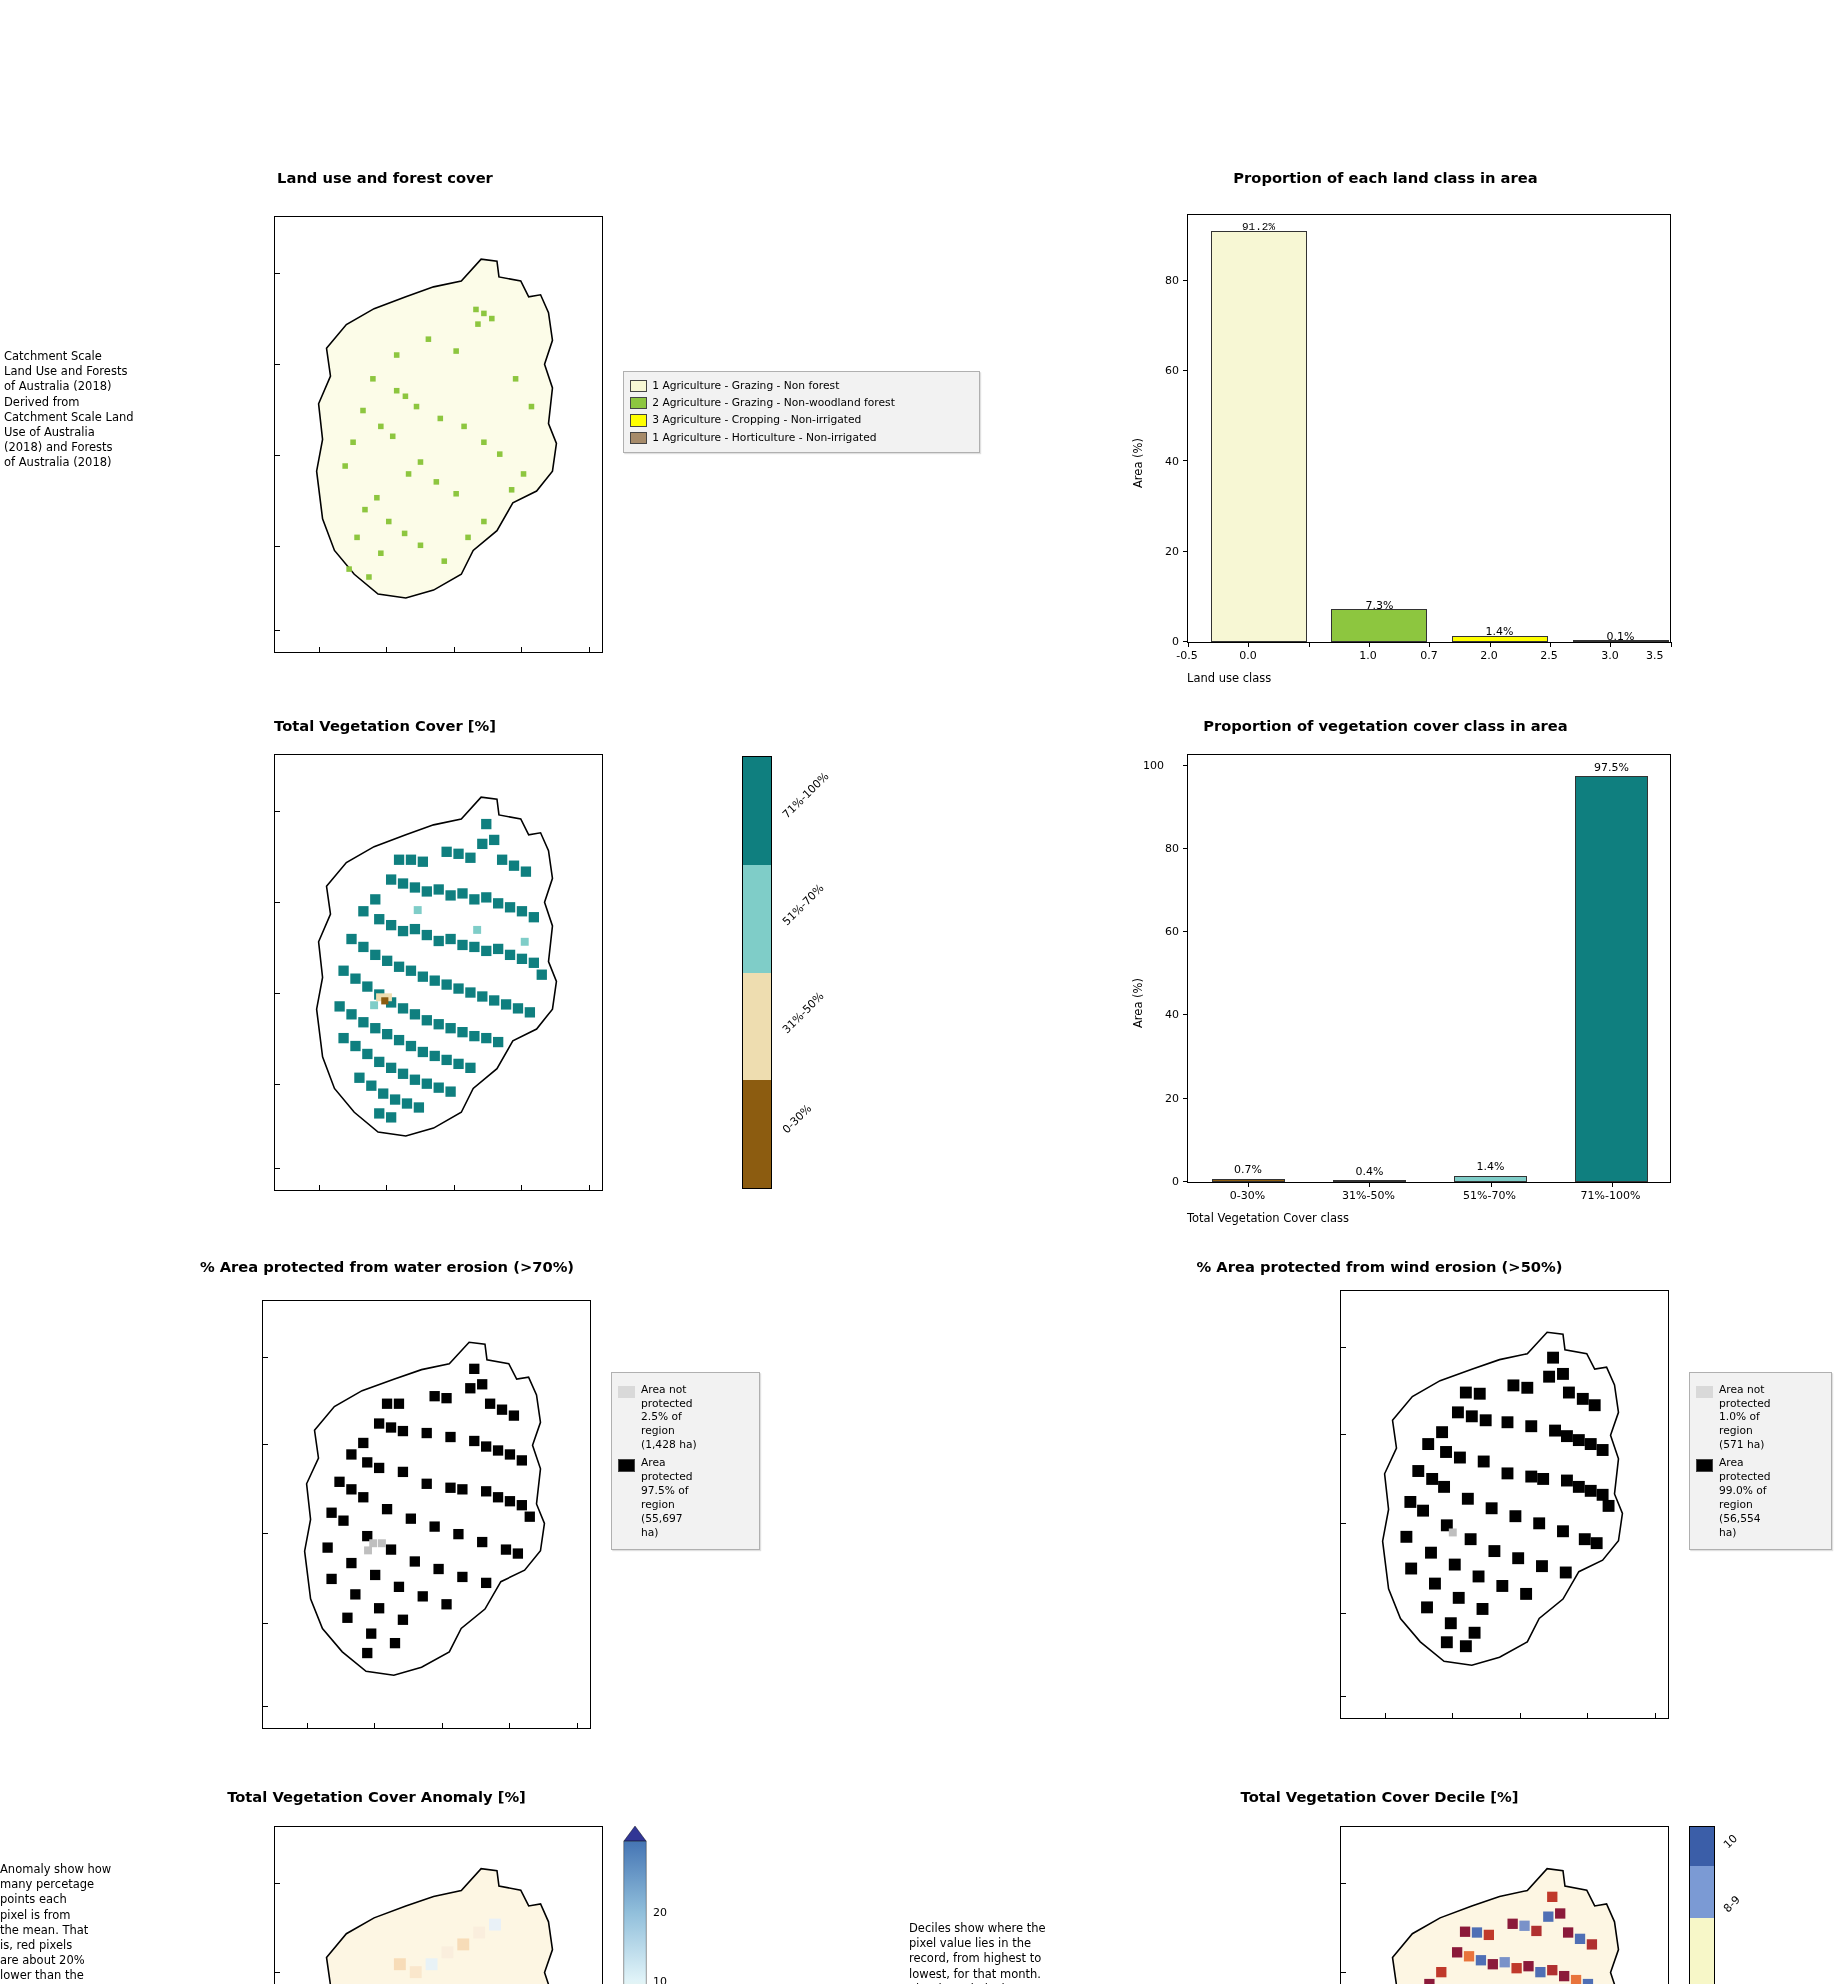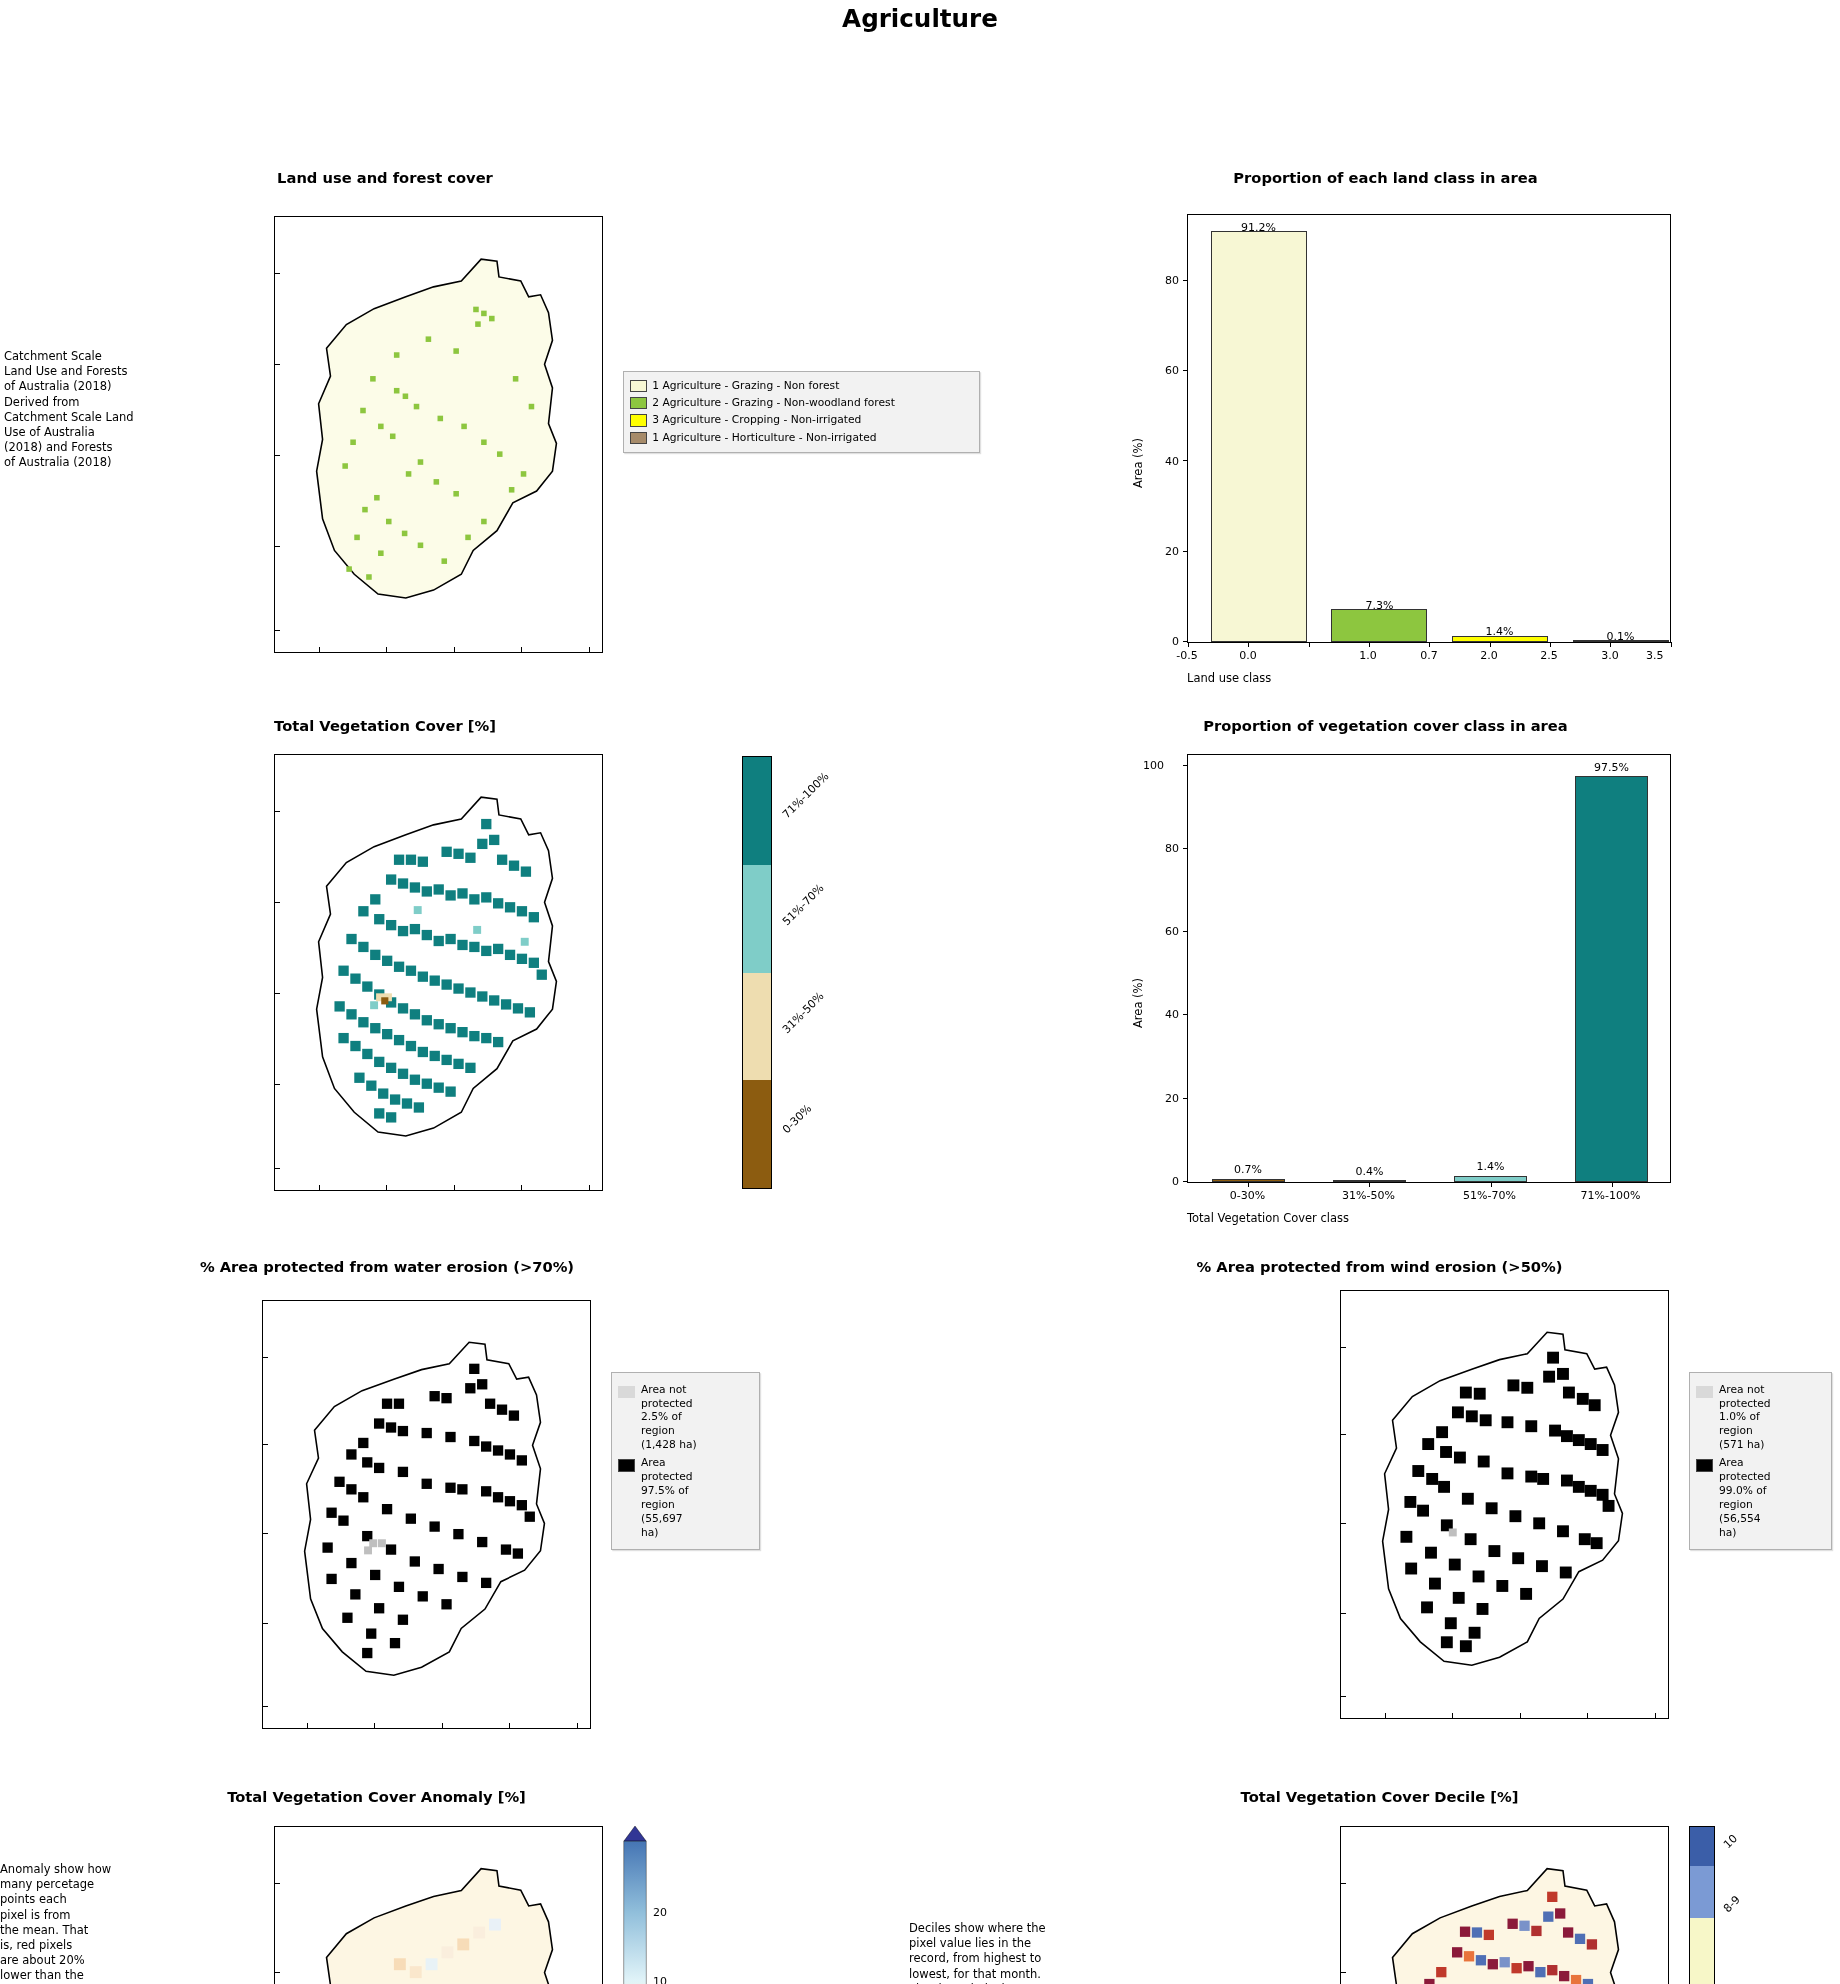--- a/index.html
+++ b/index.html
@@ -59,21 +59,20 @@
 
   
   .cbar { position:absolute; border:0.4px solid #000; box-sizing:border-box; }
   .cbar-lbl { position:absolute; font-size:11px; white-space:nowrap; }
 </style>
 </head>
 <body>
 
 <div class="page">
 
-  <div class="title-main">Agriculture</div>
 
   <div class="panel-title" style="top:169px; left:147px; width:476px;">Land use and forest cover</div>
 
   <div class="sidenote" style="top:349px; left:4px; width:167px; white-space:pre-line;"> Catchment Scale
 Land Use and Forests
 of Australia (2018)
 Derived from
 Catchment Scale Land
 Use of Australia
 (2018) and Forests
@@ -158,21 +157,21 @@
 
   <div class="panel-title" style="top:169px; left:1068px; width:635px;">Proportion of each land class in area</div>
 
   <div class="axes" id="ax1" style="top:214px; left:1187px; width:484px; height:429px;">
 
     <div class="bar" style="left:22.6px;  bottom:0; width:96px; height:411px; background:#f7f7d4;"></div>
     <div class="bar" style="left:143px; bottom:0; width:96px; height:33px;  background:#8dc63f;"></div>
     <div class="bar" style="left:264px; bottom:0; width:96px; height:6.4px;  background:#ffff00;"></div>
     <div class="bar" style="left:385px; bottom:0; width:96px; height:0.8px;   background:#a68b6a;"></div>
 
-    <div class="barlabel" style="left:31px;  top:6.4px;  width:79px;">91.2%</div>
+    <div class="barlabel" style="left:31px;  top:6.4px;  width:79px;font-family:Liberation Mono, monospace;">91.2%</div>
     <div class="barlabel" style="left:152px; top:384px; width:79px;">7.3%</div>
     <div class="barlabel" style="left:272px; top:410px;width:79px;">1.4%</div>
     <div class="barlabel" style="left:393px; top:415px;width:79px;">0.1%</div>
 
     <div class="gridtick-y" style="left:-4.8px; bottom:0px;"></div>
     <div class="gridtick-y" style="left:-4.8px; bottom:90px;"></div>
     <div class="gridtick-y" style="left:-4.8px; bottom:181px;"></div>
     <div class="gridtick-y" style="left:-4.8px; bottom:271px;"></div>
     <div class="gridtick-y" style="left:-4.8px; bottom:361px;"></div>
 

